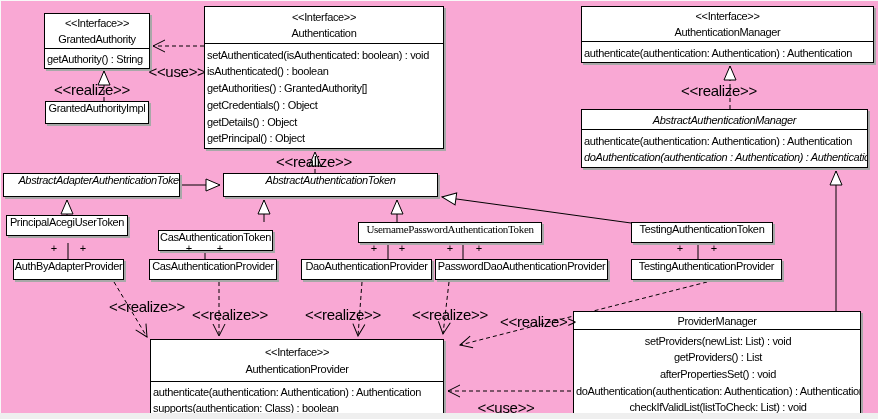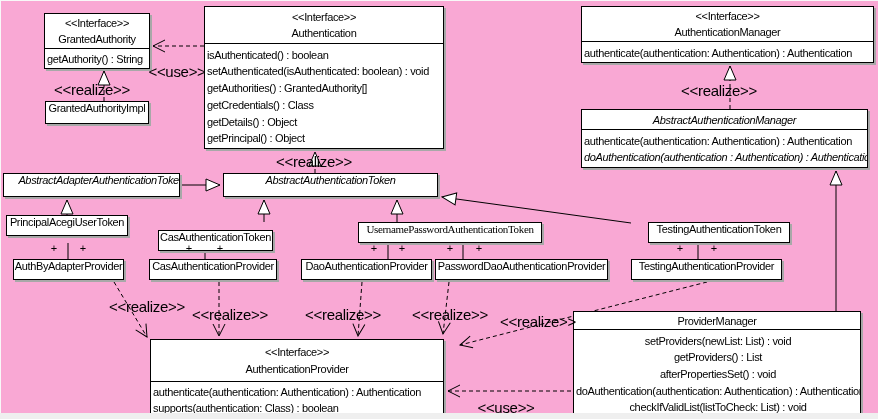--- a/index.html
+++ b/index.html
@@ -78,24 +78,24 @@
   <div class="cls simple" style="left:44px;top:100px;width:104px;height:23px;">
     <span class="cname">GrantedAuthorityImpl</span>
   </div>
 
   <div class="cls" style="left:203px;top:5px;width:240px;height:143px;">
     <div class="hd" style="height:36px;">
       <div class="stereo">&lt;&lt;Interface&gt;&gt;</div>
       <div class="cname">Authentication</div>
     </div>
     <div class="methods" style="height:105px;">
+      <div class="method">setAuthenticated(isAuthenticated: boolean) : void</div>
       <div class="method">isAuthenticated() : boolean</div>
-      <div class="method">setAuthenticated(isAuthenticated: boolean) : void</div>
       <div class="method">getAuthorities() : GrantedAuthority[]</div>
-      <div class="method">getCredentials() : Class</div>
+      <div class="method">getCredentials() : Object</div>
       <div class="method">getDetails() : Object</div>
       <div class="method">getPrincipal() : Object</div>
     </div>
   </div>
 
   <div class="cls" style="left:580px;top:5px;width:293px;height:57px;">
     <div class="hd" style="height:34px;">
       <div class="stereo">&lt;&lt;Interface&gt;&gt;</div>
       <div class="cname">AuthenticationManager</div>
     </div>
@@ -127,21 +127,21 @@
   </div>
 
   <div class="cls simple" style="left:157px;top:221px;width:115px;height:21px;margin-top:8px;">
     <span class="cname">CasAuthenticationToken</span>
   </div>
 
   <div class="cls simple" style="left:357px;top:221px;width:184px;height:21px;font-family:Liberation Serif, serif;">
     <span class="cname">UsernamePasswordAuthenticationToken</span>
   </div>
 
-  <div class="cls simple" style="left:647px;top:221px;width:142px;height:21px;">
+  <div class="cls simple" style="left:630px;top:221px;width:142px;height:21px;">
     <span class="cname">TestingAuthenticationToken</span>
   </div>
 
   <div class="cls simple" style="left:12px;top:258px;width:111px;height:21px;">
     <span class="cname">AuthByAdapterProvider</span>
   </div>
 
   <div class="cls simple" style="left:148px;top:258px;width:128px;height:21px;">
     <span class="cname">CasAuthenticationProvider</span>
   </div>

